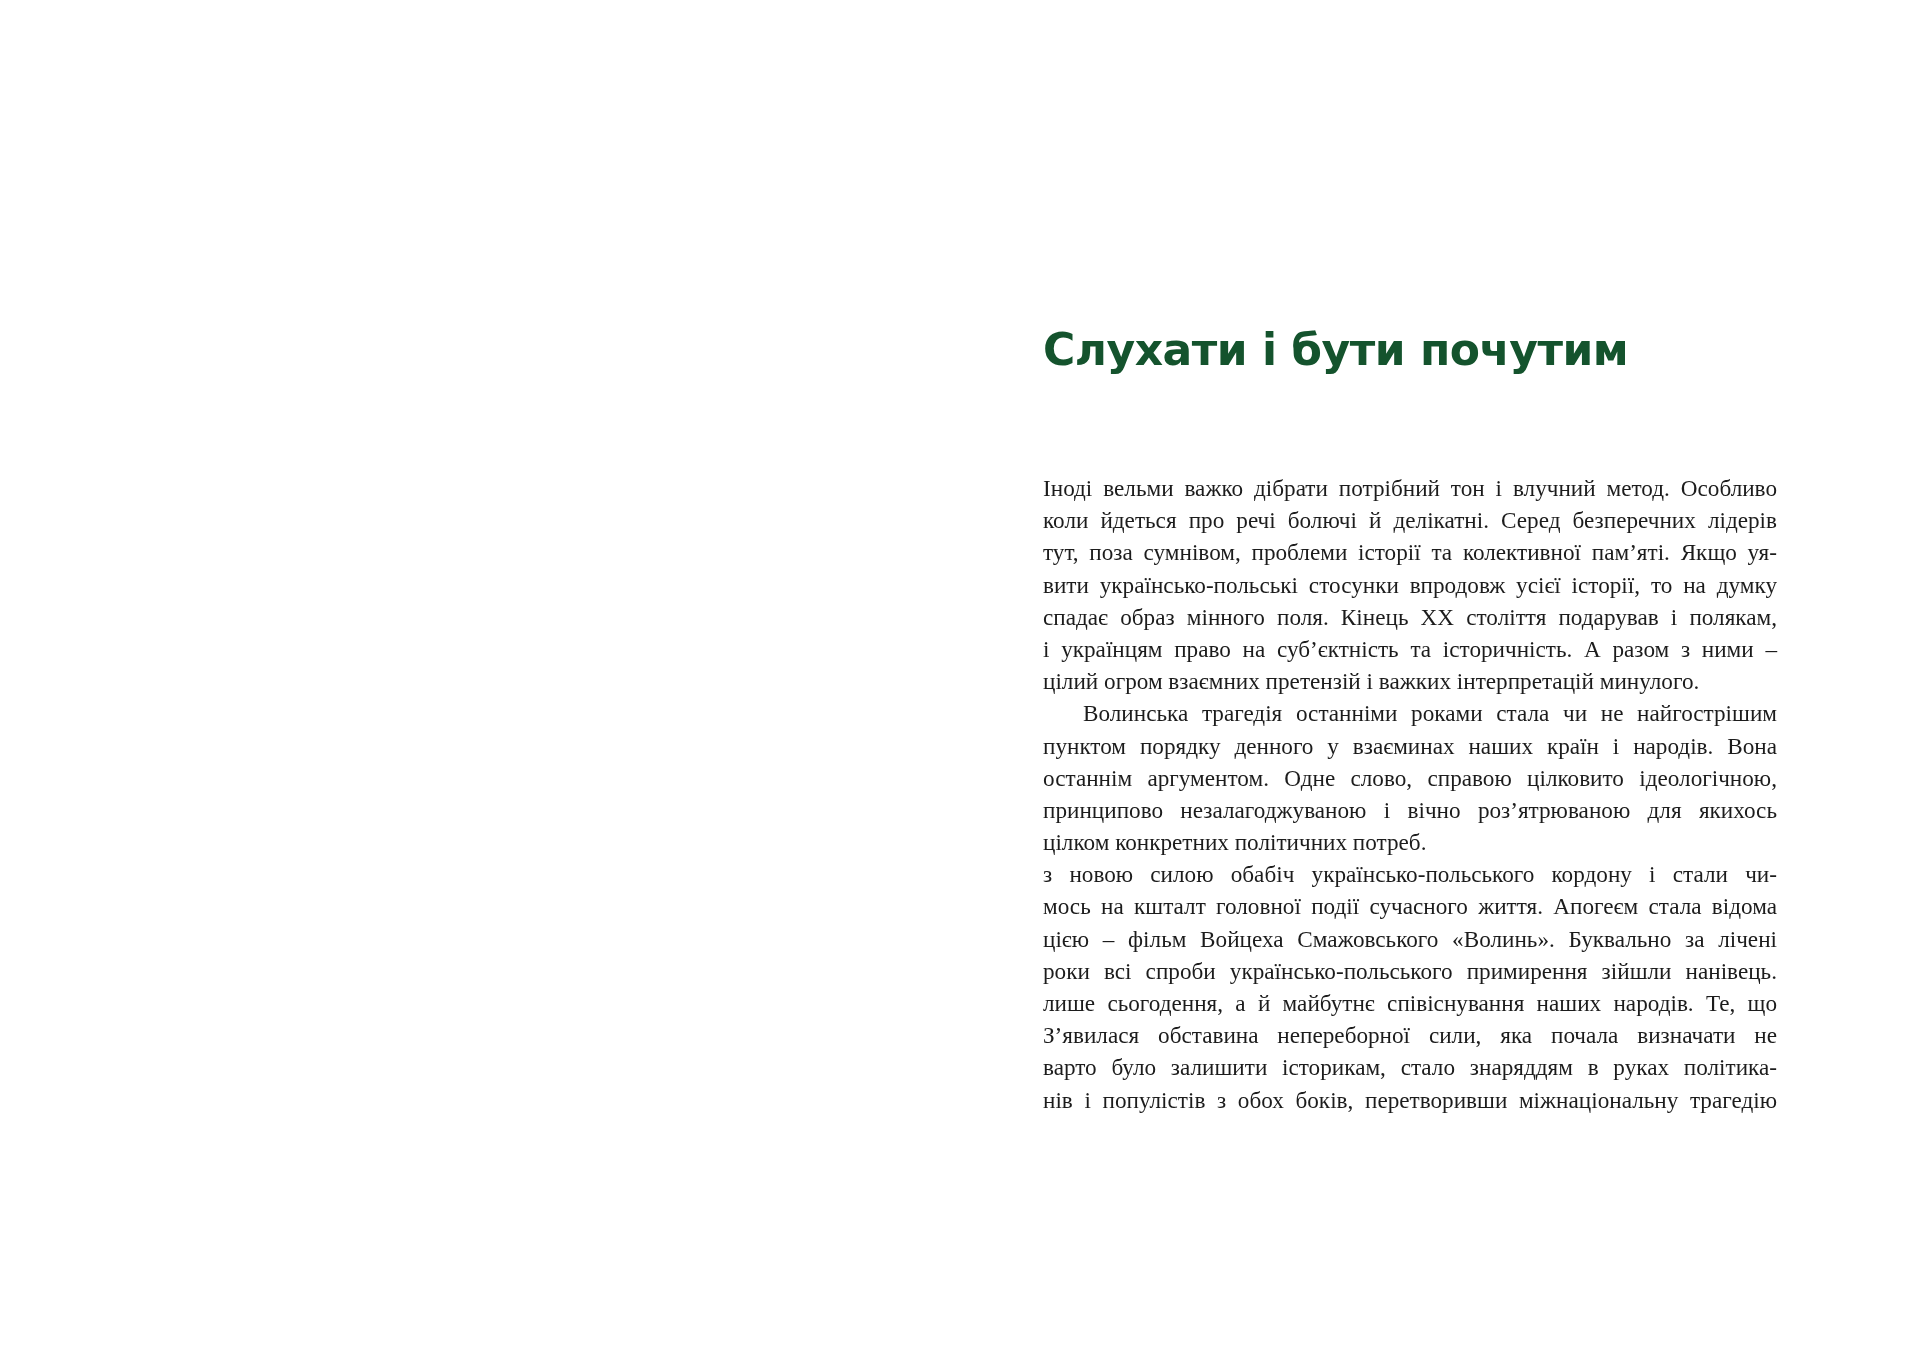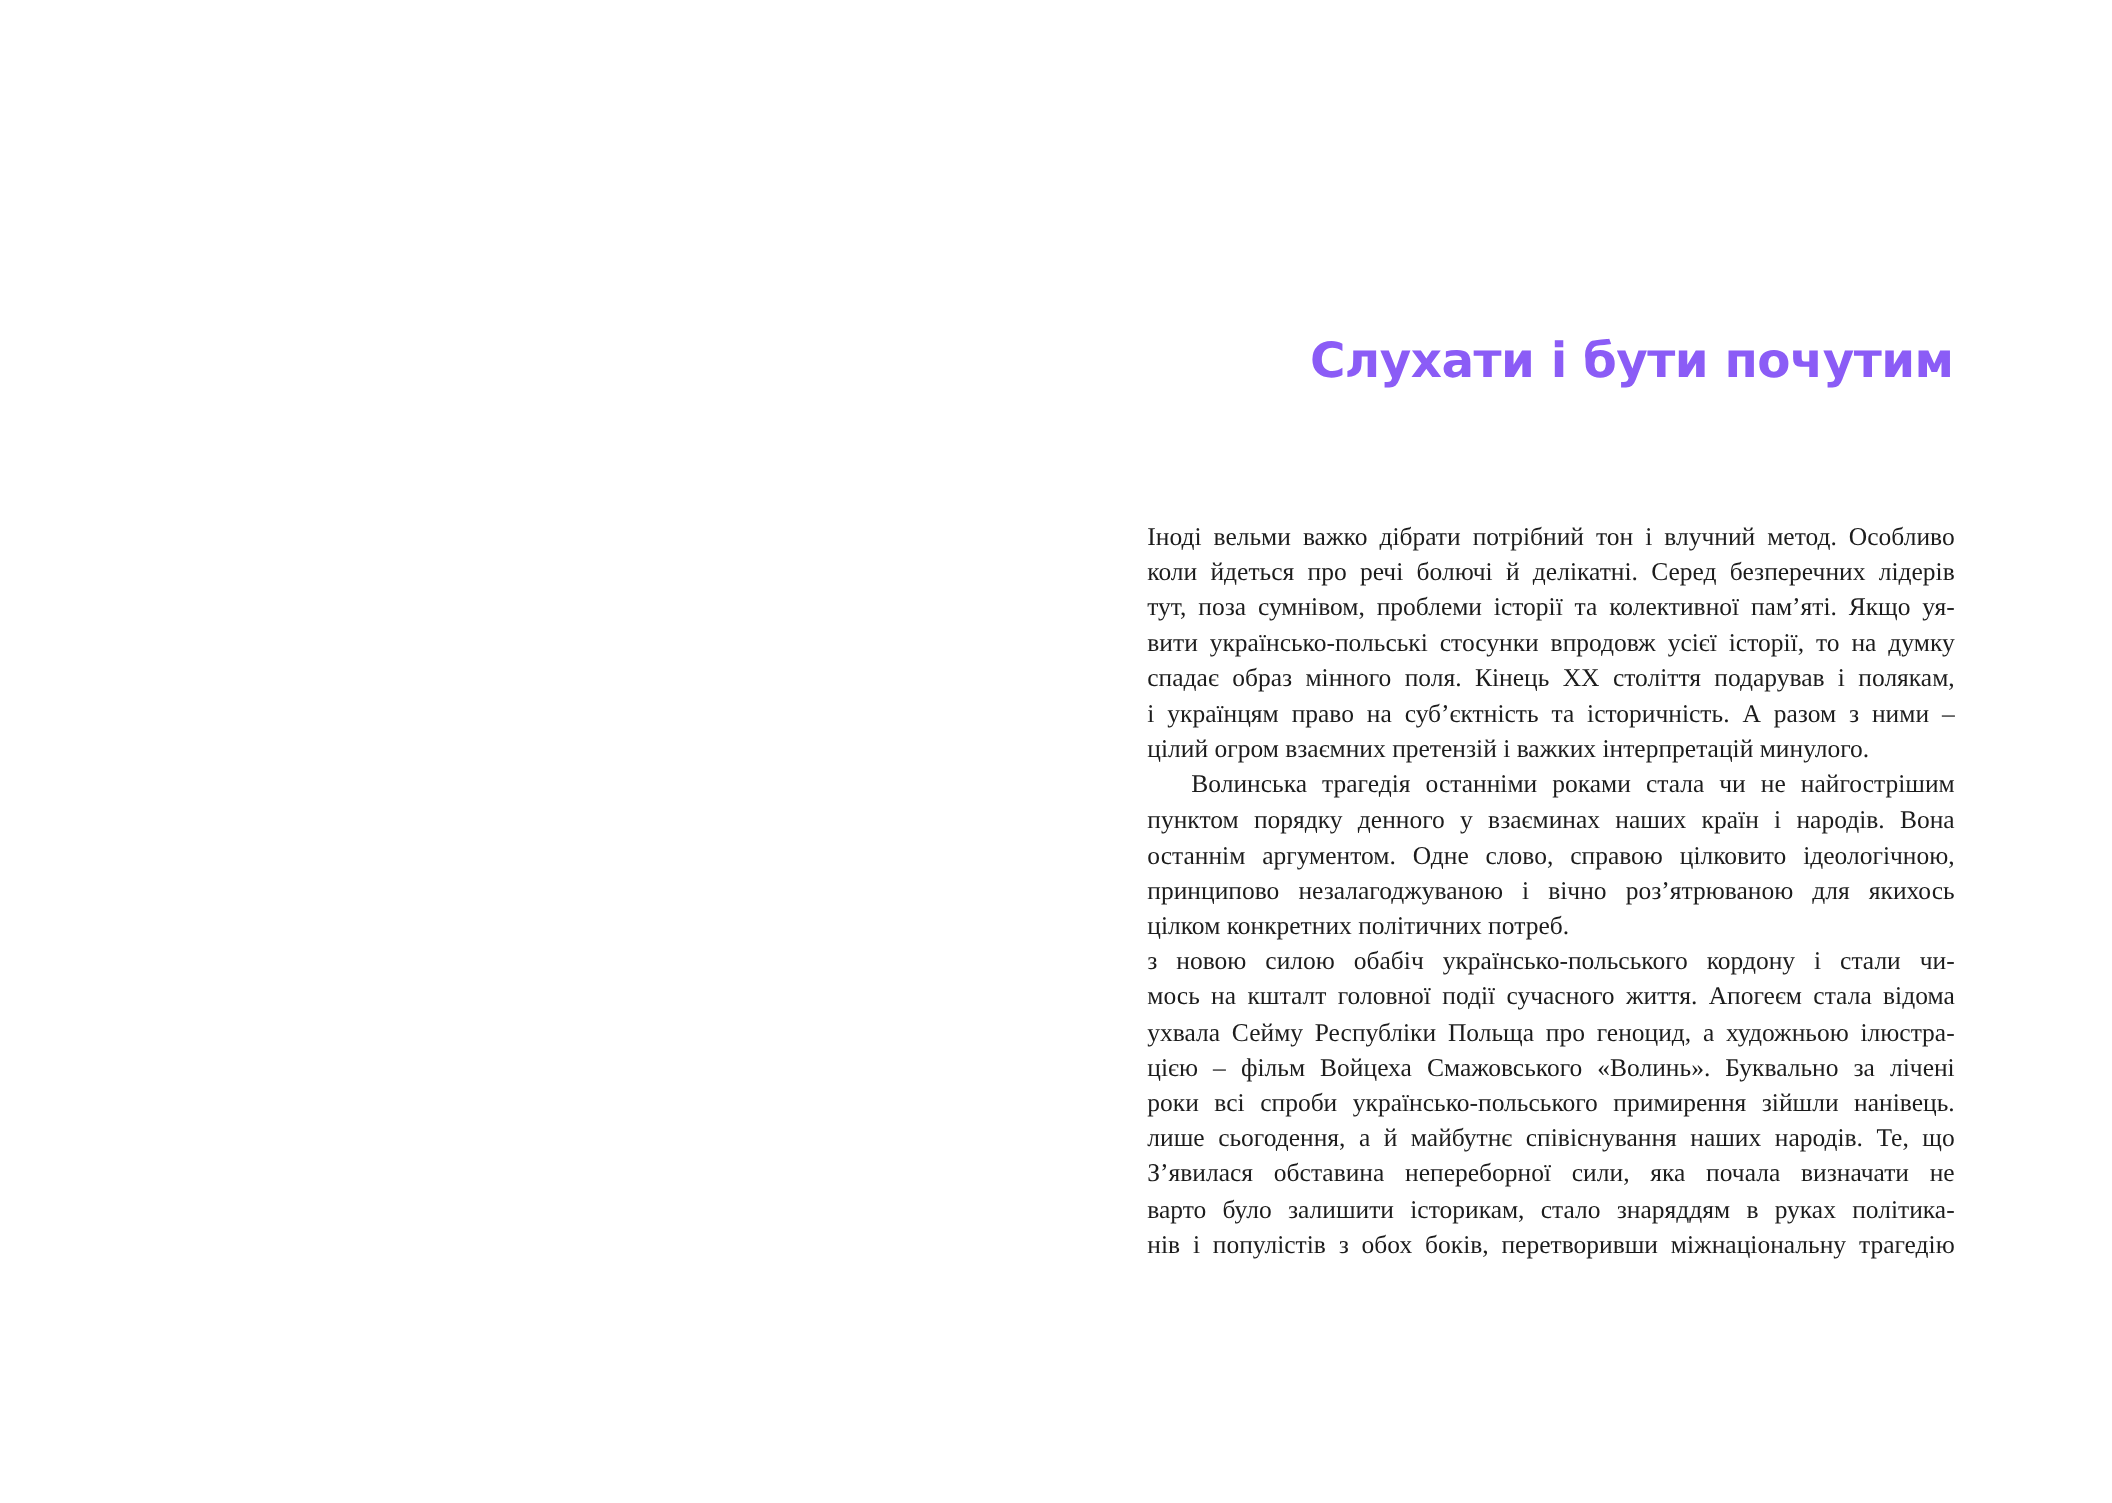--- a/index.html
+++ b/index.html
@@ -30,29 +30,29 @@
     .page-right {
       position: absolute;
       left: 960px; top: 0;
       width: 960px;
       height: 1366px;
       background: #ffffff;
     }
     .chapter-title {
       position: absolute;
       left: 83px;
-      top: 303px;
+      top: 324px;
       width: 733px;
-      text-align: right;
+      text-align: left;
       margin: 0;
       font-family: "DejaVu Sans", sans-serif;
       font-weight: bold;
       font-size: 44px;
       letter-spacing: -0.5px;
-      color: #8b5cf6;
+      color: #14532d;
       white-space: nowrap;
     }
     .body-text {
       position: absolute;
       left: 83px;
       top: 472px;
       width: 734px;
       font-family: "Liberation Serif", serif;
       font-size: 23.2px;
       line-height: 32.2px;
@@ -97,21 +97,20 @@
         <span class="line indent">Волинська трагедія останніми роками стала чи не найгострішим</span>
         <span class="line">пунктом порядку денного у взаєминах наших країн і народів. Вона</span>
         <span class="line">останнім аргументом. Одне слово, справою цілковито ідеологічною,</span>
         <span class="line">принципово незалагоджуваною і вічно роз’ятрюваною для якихось</span>
         <span class="line last">цілком конкретних політичних потреб.</span>
       </div>
 
       <div>
         <span class="line">з новою силою обабіч українсько-польського кордону і стали чи-</span>
         <span class="line">мось на кшталт головної події сучасного життя. Апогеєм стала відома</span>
-        <span class="line">ухвала Сейму Республіки Польща про геноцид, а художньою ілюстра-</span>
         <span class="line">цією – фільм Войцеха Смажовського «Волинь». Буквально за лічені</span>
         <span class="line">роки всі спроби українсько-польського примирення зійшли нанівець.</span>
         <span class="line">лише сьогодення, а й майбутнє співіснування наших народів. Те, що</span>
         <span class="line">З’явилася обставина непереборної сили, яка почала визначати не</span>
         <span class="line">варто було залишити історикам, стало знаряддям в руках політика-</span>
         <span class="line">нів і популістів з обох боків, перетворивши міжнаціональну трагедію</span>
       </div>
     </div>
   </div>
 </div>

